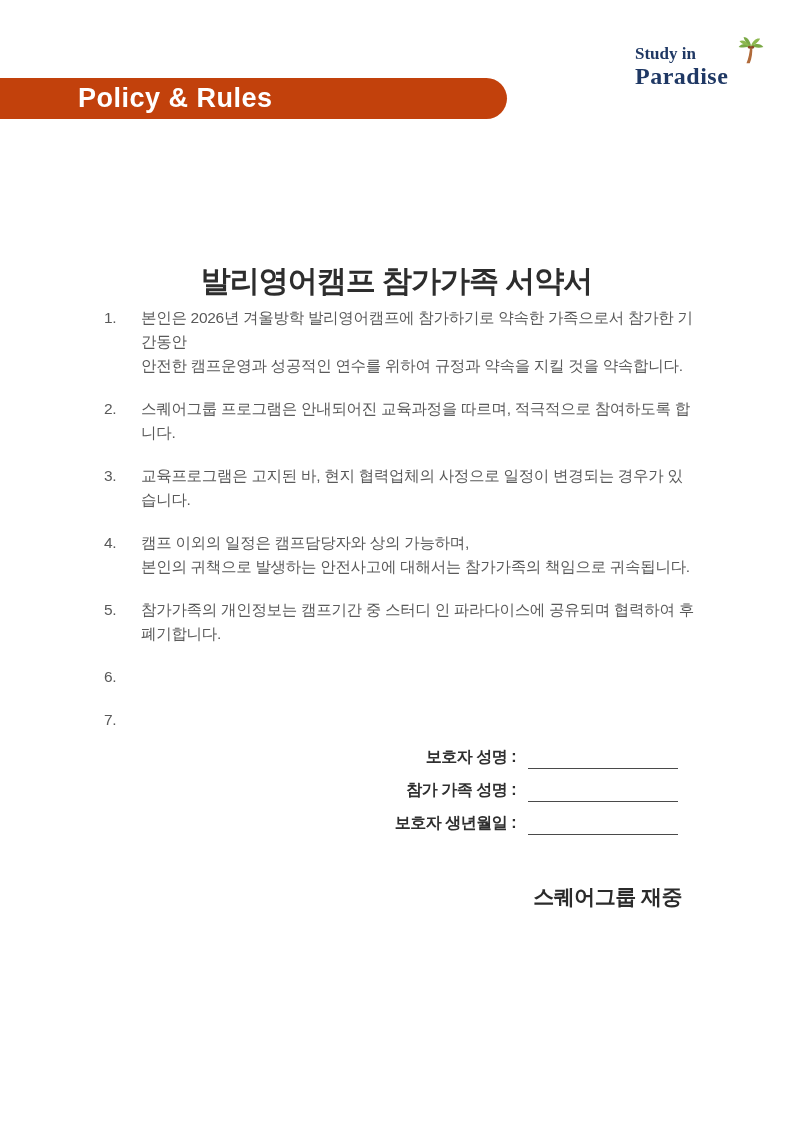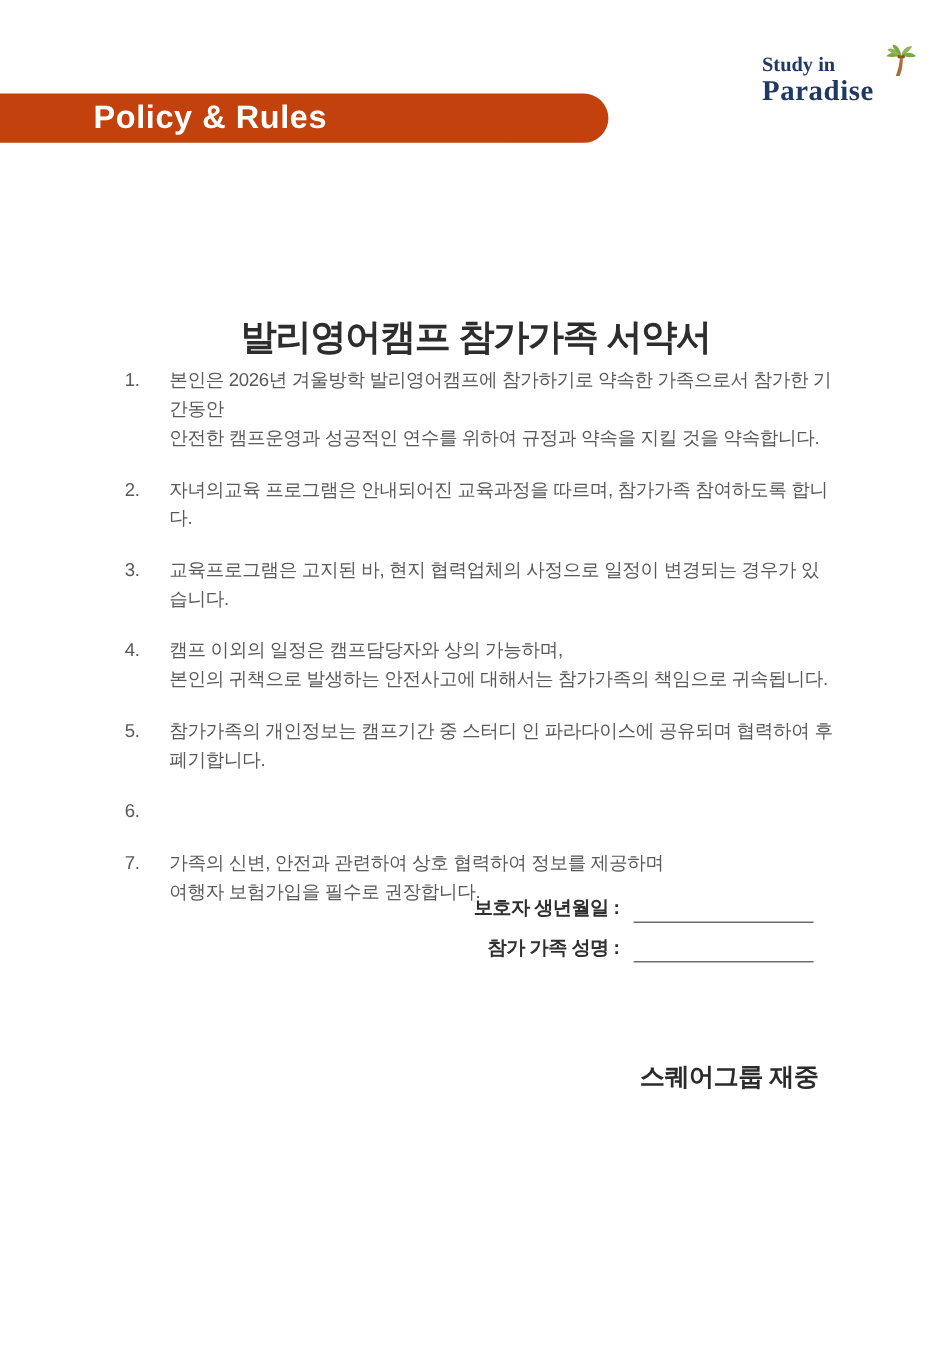--- a/index.html
+++ b/index.html
@@ -86,50 +86,52 @@
 <h1 class="doc-title">발리영어캠프 참가가족 서약서</h1>
 
 <div class="pledge">
   <div class="pledge-item">
     <span class="pledge-num">1.</span>
     <span class="pledge-text">본인은 2026년 겨울방학 발리영어캠프에 참가하기로 약속한 가족으로서 참가한 기간동안
 안전한 캠프운영과 성공적인 연수를 위하여 규정과 약속을 지킬 것을 약속합니다.</span>
   </div>
   <div class="pledge-item">
     <span class="pledge-num">2.</span>
-    <span class="pledge-text">자녀의교육 프로그램은 안내되어진 교육과정을 따르며, 참가가족 참여하도록 합니다.</span>
+    <span class="pledge-text">스퀘어그룹 프로그램은 안내되어진 교육과정을 따르며, 적극적으로 참여하도록 합니다.</span>
   </div>
   <div class="pledge-item">
     <span class="pledge-num">3.</span>
     <span class="pledge-text">교육프로그램은 고지된 바, 현지 협력업체의 사정으로 일정이 변경되는 경우가 있습니다.</span>
   </div>
   <div class="pledge-item">
     <span class="pledge-num">4.</span>
     <span class="pledge-text">캠프 이외의 일정은 캠프담당자와 상의 가능하며,
 본인의 귀책으로 발생하는 안전사고에 대해서는 참가가족의 책임으로 귀속됩니다.</span>
   </div>
   <div class="pledge-item">
     <span class="pledge-num">5.</span>
     <span class="pledge-text">참가가족의 개인정보는 캠프기간 중 스터디 인 파라다이스에 공유되며 협력하여 후
 폐기합니다.</span>
   </div>
   <div class="pledge-item">
     <span class="pledge-num">6.</span>
   </div>
   <div class="pledge-item">
     <span class="pledge-num">7.</span>
-    <span class="pledge-text">가족의 신변, 안전과 관련하여 상호 협력하여 정보를 제공하며
-여행자 보험가입을 필수로 권장합니다.</span>
   </div>
 </div>
 
 <div class="signature">
   <div class="sig-row">
-    <span class="sig-label">보호자 생년월일 :</span>
+    <span class="sig-label">보호자 성명 :</span>
     <span class="sig-line"></span>
   </div>
   <div class="sig-row">
     <span class="sig-label">참가 가족 성명 :</span>
+    <span class="sig-line"></span>
+  </div>
+  <div class="sig-row">
+    <span class="sig-label">보호자 생년월일 :</span>
     <span class="sig-line"></span>
   </div>
 </div>
 
 <div class="footer">스퀘어그룹 재중</div>
 
 </body></html>

